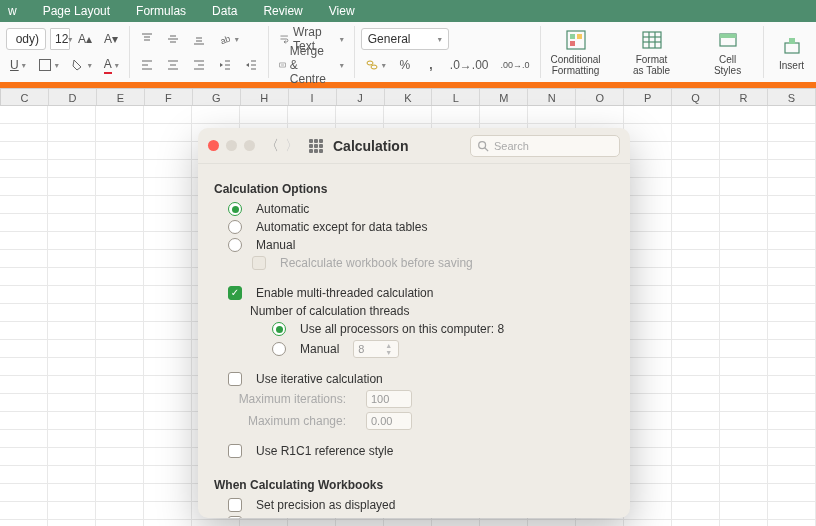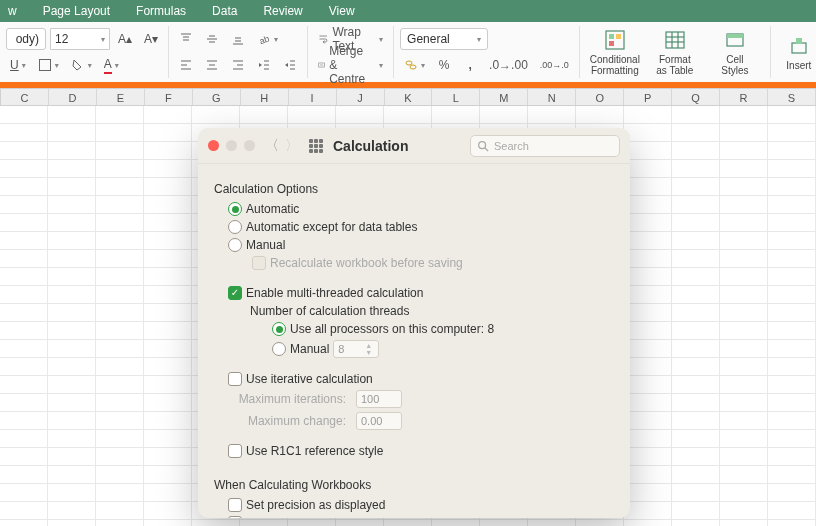--- a/index.html
+++ b/index.html
@@ -6,21 +6,21 @@
   body { width: 816px; height: 526px; background: #fff; overflow: hidden; position: relative; font-size: 12px; color: #333; }
   
   .menubar { background: #4e8d6e; height: 22px; display: flex; align-items: center; padding-left: 8px; gap: 26px; color: #fff; font-size: 12px; }
   .menubar span { cursor: default; }
   
   .ribbon { background: #fafafa; height: 66px; border-bottom: 6px solid #f97316; display: flex; align-items: stretch; padding: 4px 6px; gap: 6px; }
   .rgroup { display: flex; flex-direction: column; justify-content: space-between; border-right: 1px solid #e1e1e1; padding-right: 6px; }
   .rrow { display: flex; align-items: center; gap: 4px; height: 26px; }
   .tbtn { height: 22px; min-width: 22px; border: 1px solid transparent; border-radius: 3px; display: inline-flex; align-items: center; justify-content: center; background: transparent; cursor: default; color: #555; font-size: 12px; padding: 0 3px; }
   .tbtn.dd::after { content: "▾"; font-size: 8px; color: #888; margin-left: 3px; }
-  .fontsize { width: 60px; height: 22px; border: 1px solid #ccc; border-radius: 1px; background: #fff; display:inline-flex; align-items:center; justify-content:space-between; padding:0 4px; }
+  .fontsize { width: 20px; height: 22px; border: 1px solid #ccc; border-radius: 1px; background: #fff; display:inline-flex; align-items:center; justify-content:space-between; padding:0 4px; }
   .fontsize span:last-child { font-size:8px; color:#888;}
   .combo { height: 22px; border: 1px solid #ccc; border-radius: 3px; background: #fff; display: inline-flex; align-items: center; padding: 0 6px; gap: 6px; }
   .combo.long { width: 88px; justify-content: space-between;}
   .combo .arrow { font-size: 8px; color: #888; }
   .vbtn { display:flex; flex-direction:column; align-items:center; justify-content:center; width:58px; font-size:10px; line-height:1.1; color:#444; cursor:default; }
   .vbtn .ic { width:24px; height:24px; margin-bottom:2px; display:flex; align-items:center; justify-content:center; color:#4e8d6e; }
   .vbtn svg { stroke:#4e8d6e; fill:none; stroke-width:1.2; }
   
   .colhead { height:18px; background:#eee; border-top:1px solid #d0d0d0; border-bottom:1px solid #d0d0d0; display:flex; }
   .colhead .gutter { width:0; border-right:1px solid #d0d0d0;}
@@ -37,22 +37,22 @@
   .tl.red{background:#ff5f57;}
   .tl.dim{background:#dcd7cf;}
   .nav { display:flex; gap:6px; color:#999; font-size:14px;}
   .nav span{cursor:default;}
   .grid-ic{ width:14px;height:14px; display:grid; grid-template-columns:repeat(3,1fr); grid-template-rows:repeat(3,1fr); gap:1px;}
   .grid-ic i{background:#777;border-radius:1px;}
   .dlg-title{font-weight:600; font-size:14px; color:#333;}
   .search { margin-left:auto; width:150px; height:22px; border:1px solid #d7d2c8; border-radius:5px; background:#faf8f4; display:flex; align-items:center; padding:0 6px; gap:5px; color:#aaa; font-size:11px;}
   .search svg{width:12px;height:12px;stroke:#aaa;fill:none;stroke-width:1.5;}
   .dlg-body { padding:12px 16px 8px 16px; font-size:12px; color:#333; overflow:auto; height:calc(100% - 36px);}
-  .sect { font-weight:400; margin:6px 0 6px 0;}
-  .opt { display:flex; align-items:center; gap:4px; margin:4px 0 4px 14px;}
+  .sect { font-weight:700; margin:6px 0 6px 0;}
+  .opt { display:flex; align-items:center; gap:14px; margin:4px 0 4px 14px;}
   .opt.sub { margin-left:38px;}
   .opt.subsub { margin-left:58px;}
   .opt.dis { color:#aaa; }
   .radio{width:14px;height:14px;border:1.5px solid #9a948a;border-radius:50%;display:inline-flex;align-items:center;justify-content:center;background:#fff;}
   .radio.on{border-color:#2f9e44;}
   .radio.on::after{content:"";width:7px;height:7px;border-radius:50%;background:#2f9e44;}
   .check{width:14px;height:14px;border:1.5px solid #9a948a;border-radius:3px;background:#fff;display:inline-flex;align-items:center;justify-content:center;}
   .check.on{background:#2f9e44;border-color:#2f9e44;}
   .check.on::after{content:"✓";color:#fff;font-size:10px;line-height:1;}
   .check.dis{border-color:#d4cfc5;background:#ece8e0;}
@@ -216,21 +216,21 @@
         </span>
       <span class="tbtn">%</span>
       <span class="tbtn">
           <b>,</b>
         </span>
       <span class="tbtn" style="font-size:12px;">.0→.00</span>
       <span class="tbtn" style="font-size:9px;">.00→.0</span>
     </div>
   </div>
 
-  <div class="rgroup" style="flex-direction:row;align-items:center;gap:2px;">
+  <div class="rgroup" style="flex-direction:row;align-items:center;gap:18px;">
     <div class="vbtn">
       <div class="ic">
           <svg width="24" height="24" viewBox="0 0 24 24">
             <rect x="3" y="3" width="18" height="18"></rect>
             <rect x="6" y="6" width="5" height="5" fill="#8fd19e" stroke="none"></rect>
             <rect x="13" y="6" width="5" height="5" fill="#f6c85f" stroke="none"></rect>
             <rect x="6" y="13" width="5" height="5" fill="#e57373" stroke="none"></rect>
           </svg>
         </div>
       <span style="white-space:pre-line;text-align:center;">Conditional

